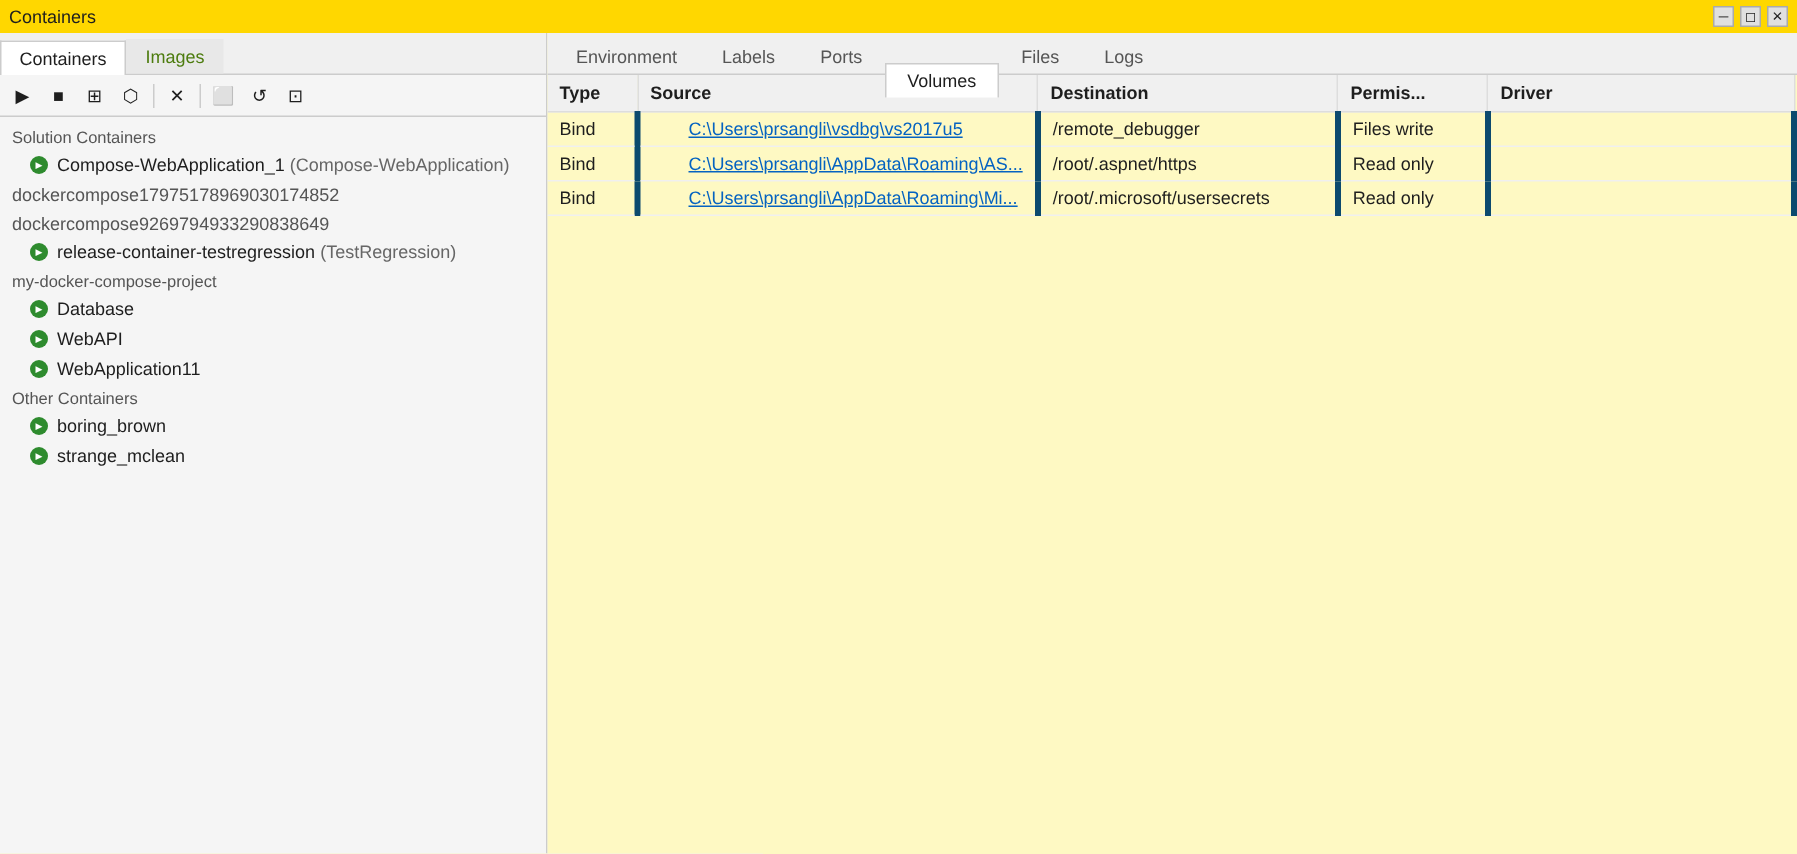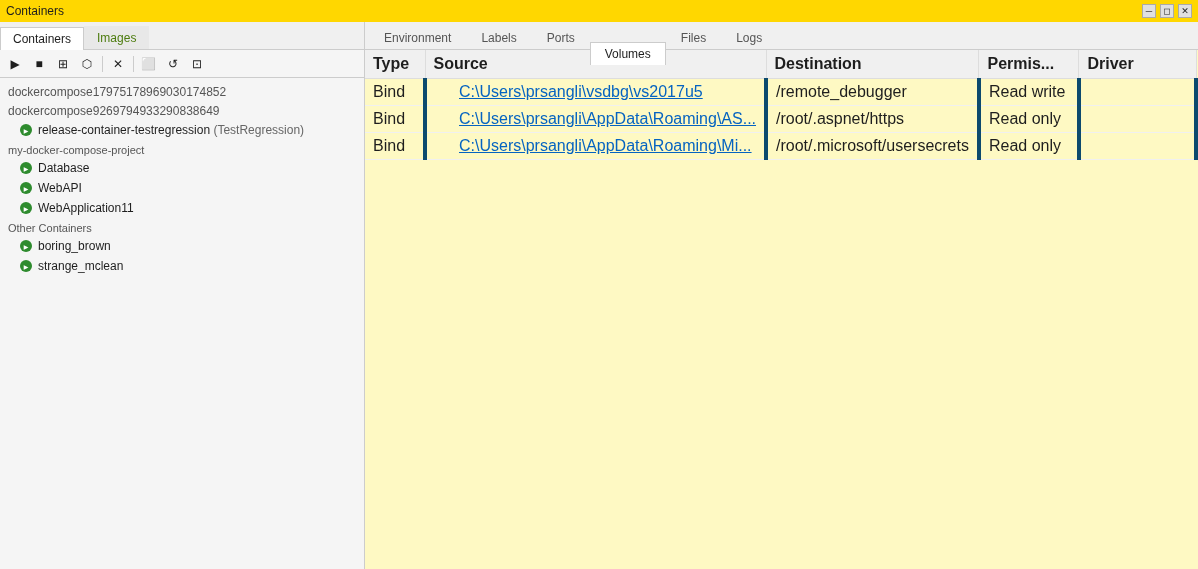--- a/index.html
+++ b/index.html
@@ -190,21 +190,21 @@
       color: #1e1e1e;
       position: relative;
       top: 16px;
       z-index: 1;
     }
 
     
     .data-table {
       width: 100%;
       border-collapse: collapse;
-      font-size: 16px;
+      font-size: 12px;
     }
     .data-table thead tr {
       background: #f0f0f0;
       border-bottom: 1px solid #ddd;
     }
     .data-table th {
       text-align: left;
       padding: 5px 8px;
       font-weight: 600;
       border-right: 1px solid #ddd;
@@ -262,20 +262,25 @@
       <div class="toolbar-sep"></div>
       <div class="toolbar-btn" title="Delete">✕</div>
       <div class="toolbar-sep"></div>
       <div class="toolbar-btn" title="Browse">⬜</div>
       <div class="toolbar-btn" title="Refresh">↺</div>
       <div class="toolbar-btn" title="More">⊡</div>
     </div>
 
     <div class="tree">
 
+      <div class="tree-group-label">Solution Containers</div>
+      <div class="tree-item">
+        <div class="circle-green"></div>
+        <span class="tree-text">Compose-WebApplication_1 <span class="tree-subtext">(Compose-WebApplication)</span></span>
+      </div>
 
       <div class="tree-group-id">dockercompose17975178969030174852</div>
 
       <div class="tree-group-id">dockercompose9269794933290838649</div>
       <div class="tree-item">
         <div class="circle-green"></div>
         <span class="tree-text">release-container-testregression <span class="tree-subtext">(TestRegression)</span></span>
       </div>
 
       <div class="tree-group-label">my-docker-compose-project</div>
@@ -325,21 +330,21 @@
             <th class="col-dest">Destination</th>
             <th class="col-perm">Permis...</th>
             <th class="col-driver">Driver</th>
           </tr>
         </thead>
         <tbody id="volumes-tbody">
         <tr>
               <td>Bind</td>
               <td class="link" style="cursor: pointer;">C:\Users\prsangli\vsdbg\vs2017u5</td>
               <td>/remote_debugger</td>
-              <td>Read write</td>
+              <td>Files write</td>
               <td></td>
             </tr>
             <tr>
               <td>Bind</td>
               <td class="link">C:\Users\prsangli\AppData\Roaming\AS...</td>
               <td>/root/.aspnet/https</td>
               <td>Read only</td>
               <td></td>
             </tr>
             <tr>

